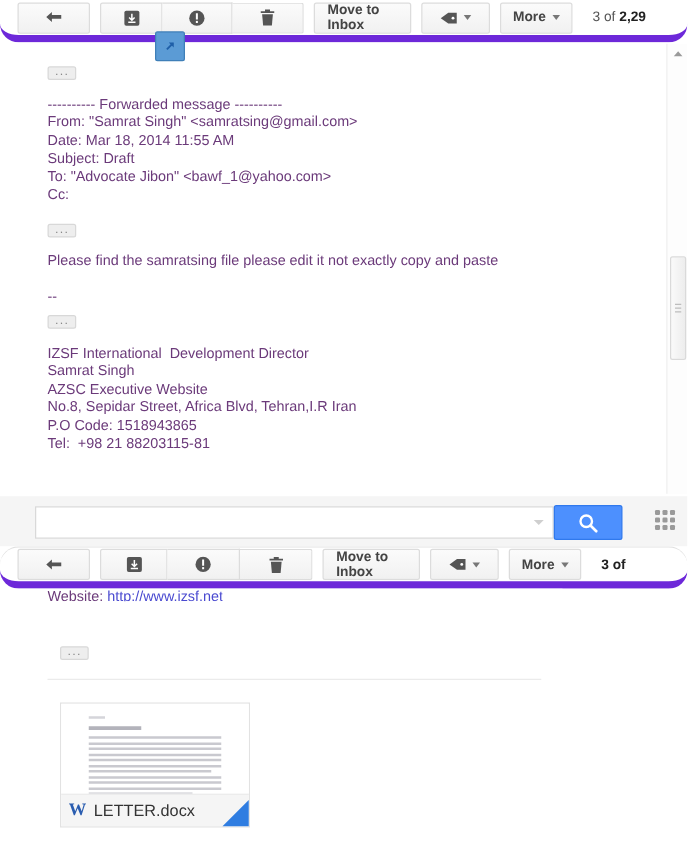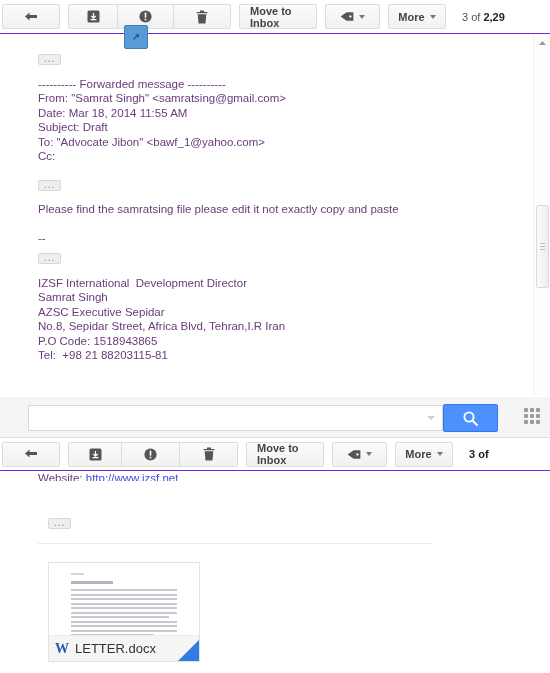--- a/index.html
+++ b/index.html
@@ -10,22 +10,23 @@
     font-family: "Liberation Sans", sans-serif;
     overflow: hidden;
   }
   .page { position: relative; width: 550px; height: 673px; background: #fff; }
 
   
   .toolbar {
     position: absolute; left: 0; width: 550px; height: 34px;
     background: #ffffff;
     display: flex; align-items: center;
-    padding-left: 2px;
-    border-bottom: 1px solid #6d28d9;
+    padding-left: 14px;
+    border-bottom: 6px solid #6d28d9;
+    border-radius: 15px;
   }
   .tb1 { top: 0; }
   .tb2 { top: 437px; border-top: 1px solid #e0e0e0; }
 
   .tbtn {
     height: 25px;
     min-width: 36px;
     background: linear-gradient(#fbfbfb,#f1f1f1);
     border: 1px solid #dcdcdc;
     border-radius: 2px;
@@ -335,21 +336,21 @@
       <p class="blk">--</p>
 
       <div class="gap6"></div>
       <div>
         <span class="ellip">...</span>
       </div>
 
       <div class="gap10"></div>
       <p class="blk">IZSF International  Development Director</p>
       <p class="blk">Samrat Singh</p>
-      <p class="blk">AZSC Executive Sepidar</p>
+      <p class="blk">AZSC Executive Website</p>
       <p class="blk">No.8, Sepidar Street, Africa Blvd, Tehran,I.R Iran</p>
       <p class="blk">P.O Code: 1518943865</p>
       <p class="blk">Tel:  +98 21 88203115-81</p>
 
       <div class="gap10"></div>
 
     </div>
   </div>
 
   <div class="sb">

